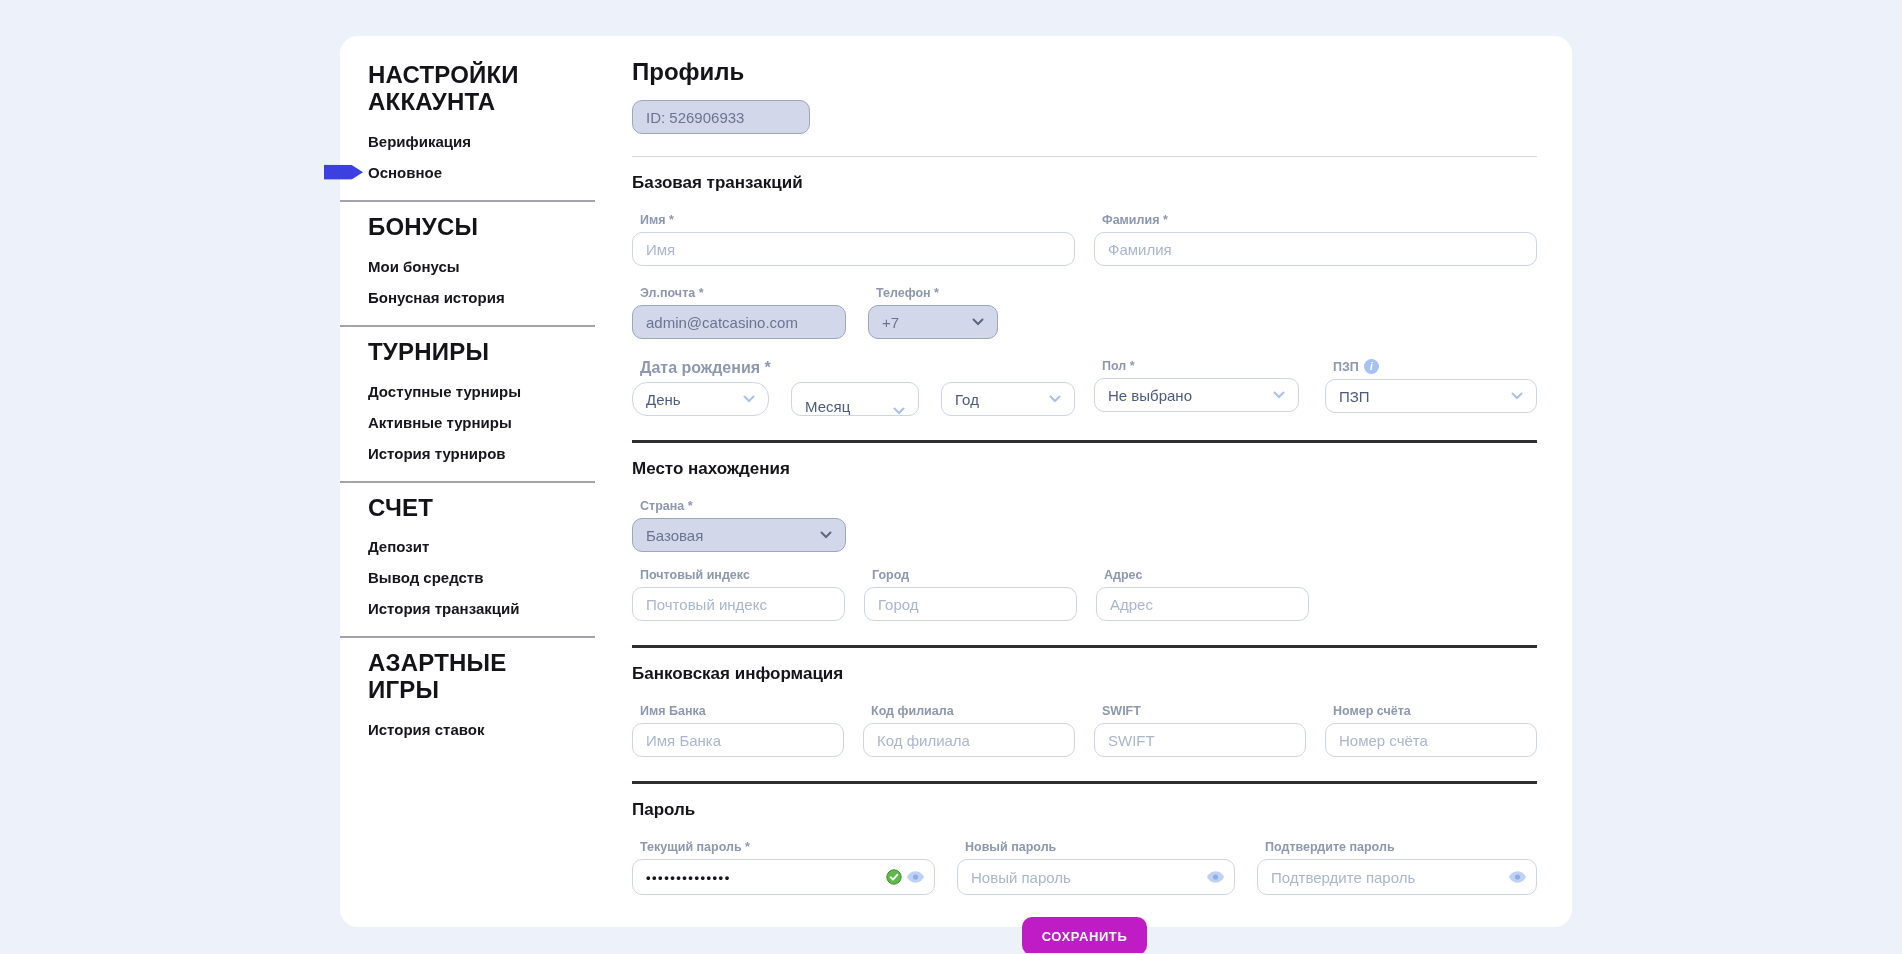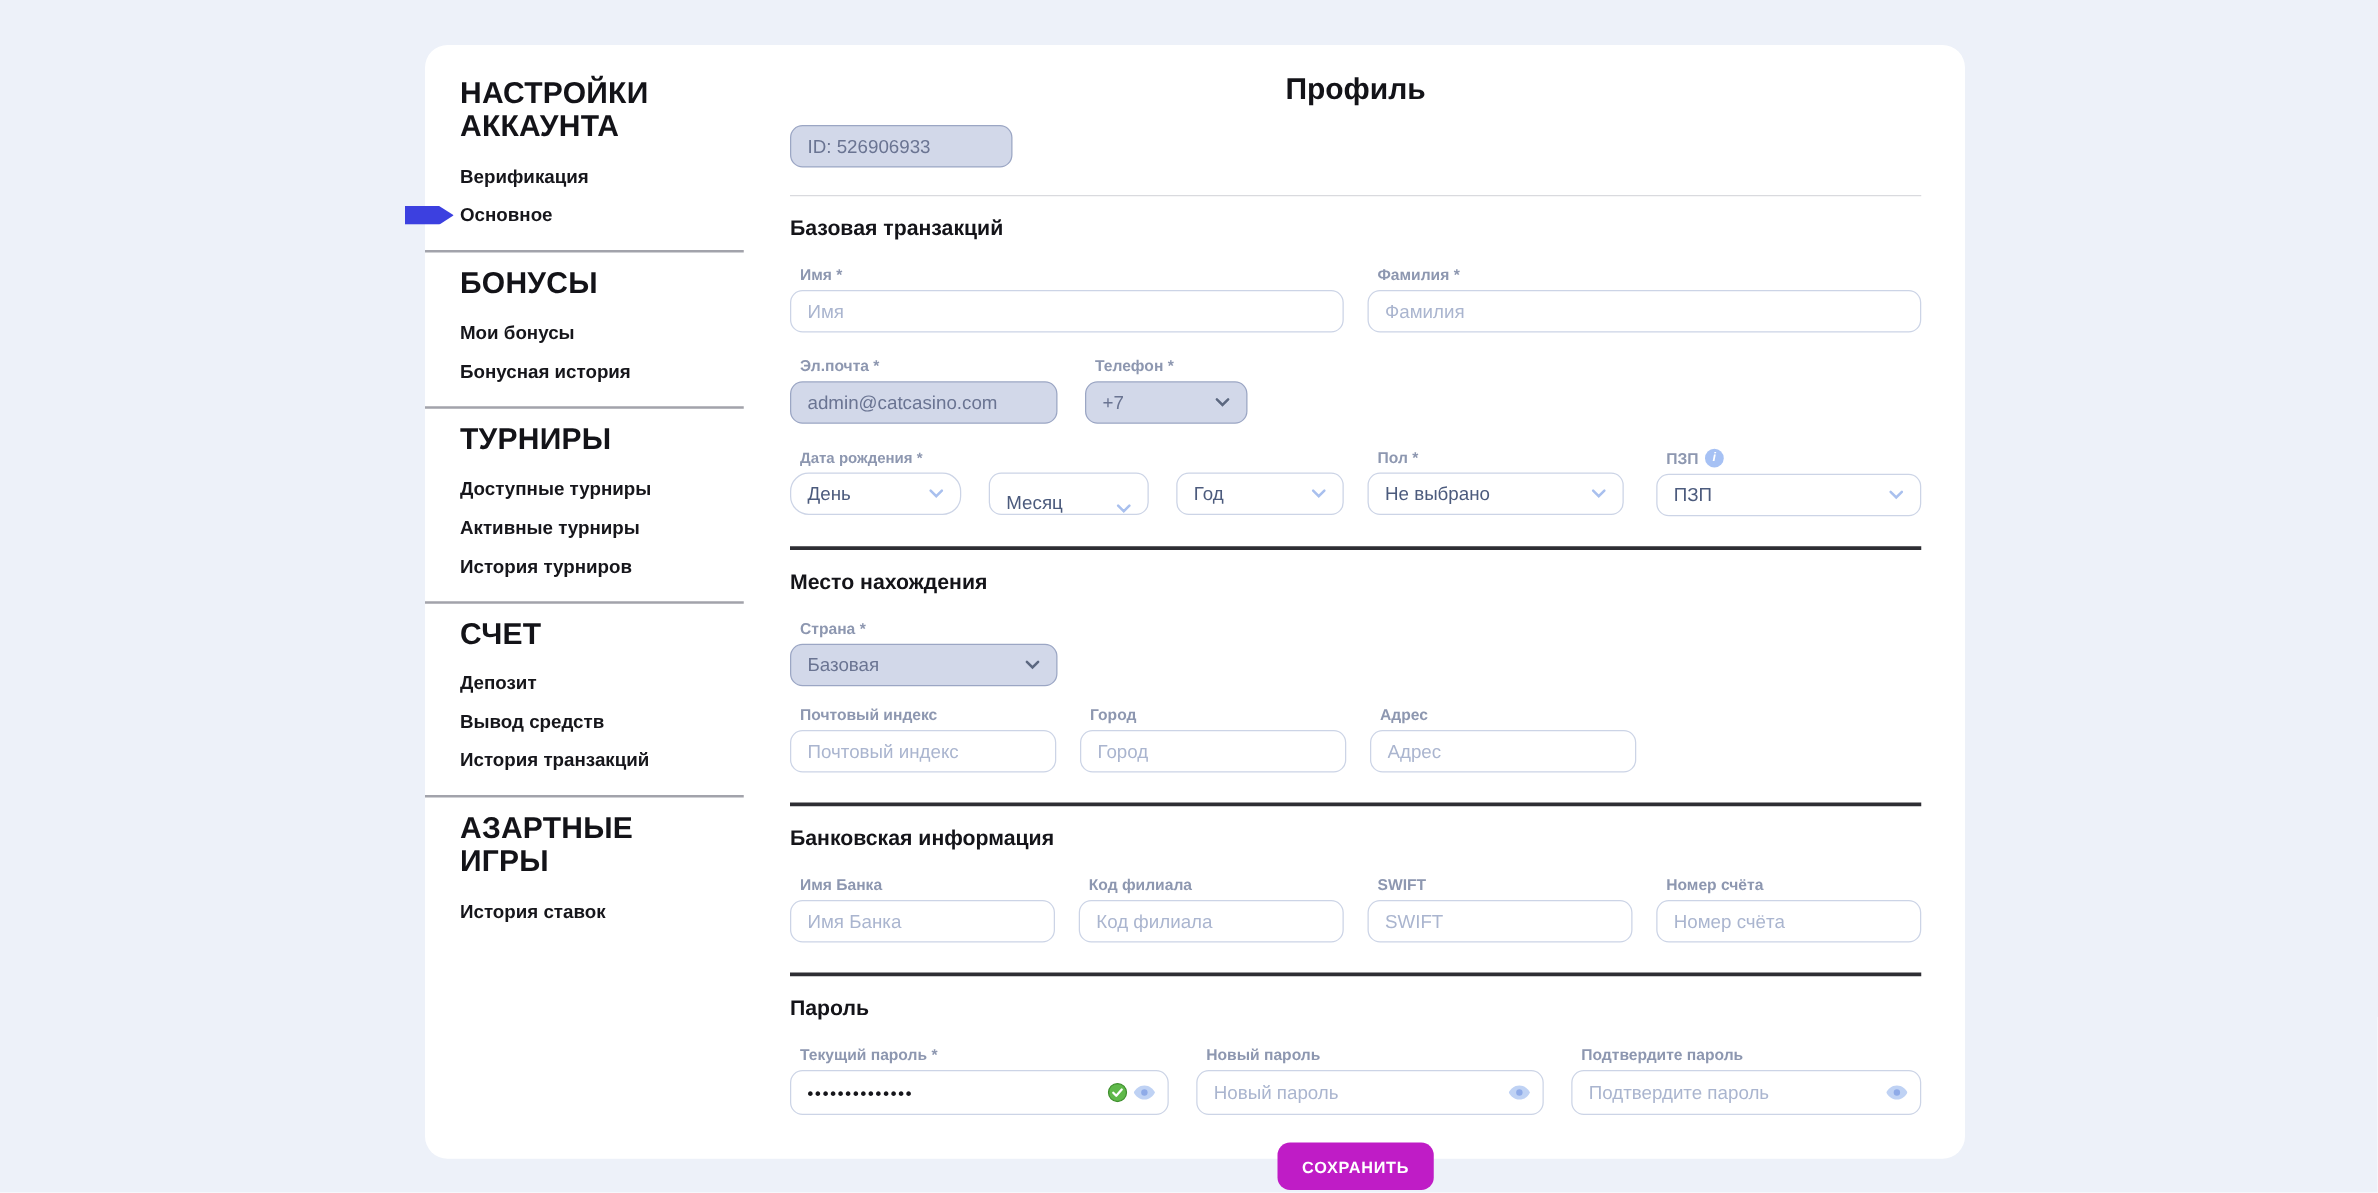--- a/index.html
+++ b/index.html
@@ -16,21 +16,21 @@
   .sb-item { position:relative; font-size:15px; font-weight:600; color:#16161b;
              padding:7px 0 7px 28px; cursor:pointer; }
   .sb-item.active { font-weight:800; }
   .active-arrow { position:absolute; left:-16px; top:50%; transform:translateY(-50%);
                   width:39px; height:15px; background:#3c40e0;
                   clip-path:polygon(0 0,70% 0,100% 50%,70% 100%,0 100%); }
   .sb-divider { height:2px; background:#a2a3ab; margin:12px 0; border:0; }
 
   
   .main { width:905px; margin-left:37px; padding-top:22px; }
-  .page-title { font-size:24px; font-weight:800; color:#131318; margin-bottom:14px;text-align:center; }
+  .page-title { font-size:24px; font-weight:800; color:#131318; margin-bottom:14px; }
   .section-heading { font-size:17px; font-weight:700; color:#141419; margin-top:16px; }
   .thin-divider  { height:1px; background:#d9dade; margin-top:22px; border:0; }
   .thick-divider { height:3px; background:#2e2e33; margin-top:24px; border:0; }
 
   .row { display:flex; margin-top:20px; }
   .g19 { gap:19px; } .g22 { gap:22px; }
   .field label { display:block; font-size:12.5px; font-weight:600; color:#8d97b0;
                  margin:0 0 5px 8px; white-space:nowrap; }
   .field label .lbl-row { display:inline-flex; align-items:center; gap:5px; }
 
@@ -158,21 +158,21 @@
             <span class="val">+7</span>
             <svg width="12" height="8" viewBox="0 0 12 8">
               <polyline points="1.5,1.5 6,6 10.5,1.5" stroke="#5c6880" stroke-width="2" fill="none" stroke-linecap="round"></polyline>
               </svg>
           </div>
         </div>
       </div>
 
       <div class="row">
         <div>
-          <label style="display:block;font-size:12px;font-weight:600;color:#8d97b0;margin:0 0 5px 8px;">Дата рождения *</label>
+          <label style="display:block;font-size:16px;font-weight:600;color:#8d97b0;margin:0 0 5px 8px;">Дата рождения *</label>
           <div style="display:flex;gap:22px;">
             <div class="control select w137">
               <span class="val">День</span>
               <svg width="12" height="8" viewBox="0 0 12 8">
                 <polyline points="1.5,1.5 6,6 10.5,1.5" stroke="#a9c0ee" stroke-width="2" fill="none" stroke-linecap="round"></polyline>
                 </svg>
             </div>
             <div class="control select w128">
               <span class="val">Месяц</span>
               <svg width="12" height="8" viewBox="0 0 12 8">

